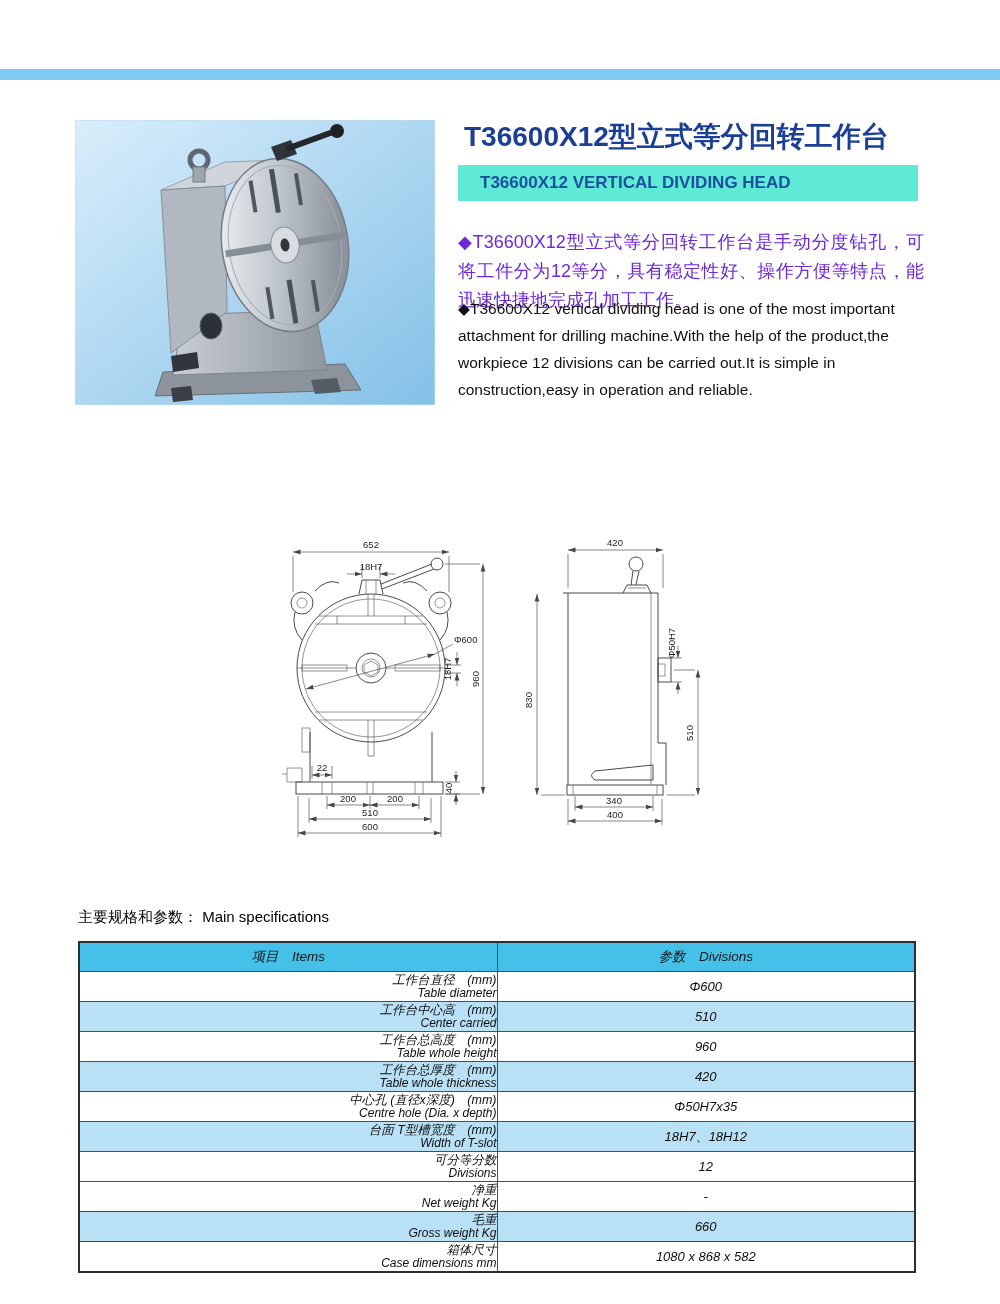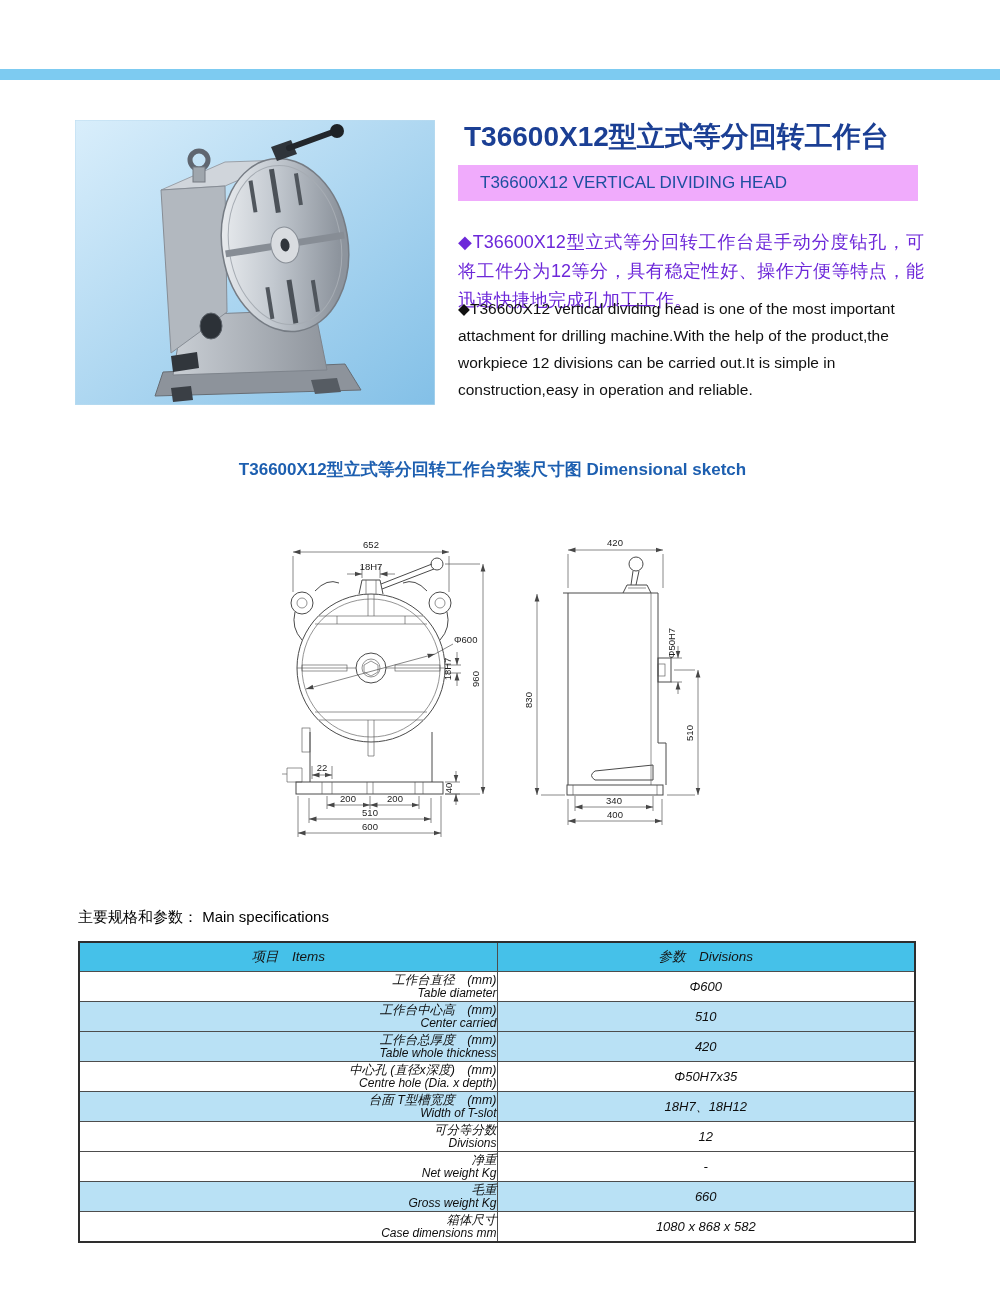--- a/index.html
+++ b/index.html
@@ -2,22 +2,22 @@
 <html><head>
 <meta charset="utf-8">
 <style>
   html,body{margin:0;padding:0;background:#fff;}
   .page{position:relative;width:1000px;height:1304px;background:#fff;overflow:hidden;
         font-family:"Liberation Sans","DejaVu Sans",sans-serif;color:#111;}
   .top-stripe{position:absolute;left:0;top:69px;width:1000px;height:11px;background:#7dcbf1;}
   .photo{position:absolute;left:75px;top:120px;width:360px;height:285px;}
   .title{position:absolute;left:464px;top:118px;width:470px;font-size:28px;font-weight:bold;
          color:#1b3f94;white-space:nowrap;}
-  .banner{position:absolute;left:458px;top:165px;width:460px;height:36px;background:#f0abfc;
-          color:#1d4f9f;font-size:17px;font-weight:normal;line-height:36px;padding-left:22px;
+  .banner{position:absolute;left:458px;top:165px;width:460px;height:36px;background:#5eead4;
+          color:#1d4f9f;font-size:17px;font-weight:bold;line-height:36px;padding-left:22px;
           box-sizing:border-box;}
   .desc-cn{position:absolute;left:458px;top:228px;width:466px;font-size:18px;line-height:29px;
            color:#6d28d9;text-align:justify;}
   .desc-en{position:absolute;left:458px;top:295px;width:466px;font-size:15.5px;line-height:27px;color:#101010;}
   .sketch-title{position:absolute;left:0;top:458px;width:985px;text-align:center;font-size:17px;
                 font-weight:bold;color:#1d5fb0;}
   .sketch{position:absolute;left:275px;top:528px;}
   .spec-heading{position:absolute;left:78px;top:908px;font-size:15px;color:#000;}
   table.spec{position:absolute;left:78px;top:941px;width:838px;border-collapse:collapse;
              border:2px solid #2e2e2e;table-layout:fixed;}
@@ -92,21 +92,20 @@
   </svg>
 
   <div class="title">T36600X12型立式等分回转工作台</div>
 
   <div class="banner">T36600X12 VERTICAL DIVIDING HEAD</div>
 
   <div class="desc-cn">◆T36600X12型立式等分回转工作台是手动分度钻孔，可将工件分为12等分，具有稳定性好、操作方便等特点，能迅速快捷地完成孔加工工作。</div>
 
   <div class="desc-en">◆T36600X12 vertical dividing head is one of the most important attachment for drilling machine.With the help of the product,the workpiece 12 divisions can be carried out.It is simple in construction,easy in operation and reliable.</div>
 
-  <div class="sketch-title">T36600X12型立式等分回转工作台安装尺寸图 Dimensional sketch</div>
 
   <svg class="sketch" width="470" height="330" viewBox="0 0 470 330">
     <defs>
       <marker id="ar" markerWidth="9" markerHeight="7" refX="7.5" refY="3" orient="auto-start-reverse" markerUnits="userSpaceOnUse">
         <path d="M0,0.6 L7.5,3 L0,5.4 Z" fill="#474747"></path>
       </marker>
     </defs>
 
     <g>
       <path class="ol" d="M20,84 Q16,100 27,112"></path>
@@ -284,20 +283,27 @@
     </tr>
 
     <tr class="alt">
       <td class="lbl">
         <div class="cn">工作台中心高　(mm)</div>
         <div class="en">Center carried</div>
       </td>
       <td class="val">510</td>
     </tr>
 
+    <tr>
+      <td class="lbl">
+        <div class="cn">工作台总高度　(mm)</div>
+        <div class="en">Table whole height</div>
+      </td>
+      <td class="val">960</td>
+    </tr>
 
     <tr class="alt">
       <td class="lbl">
         <div class="cn">工作台总厚度　(mm)</div>
         <div class="en">Table whole thickness</div>
       </td>
       <td class="val">420</td>
     </tr>
 
     <tr>

